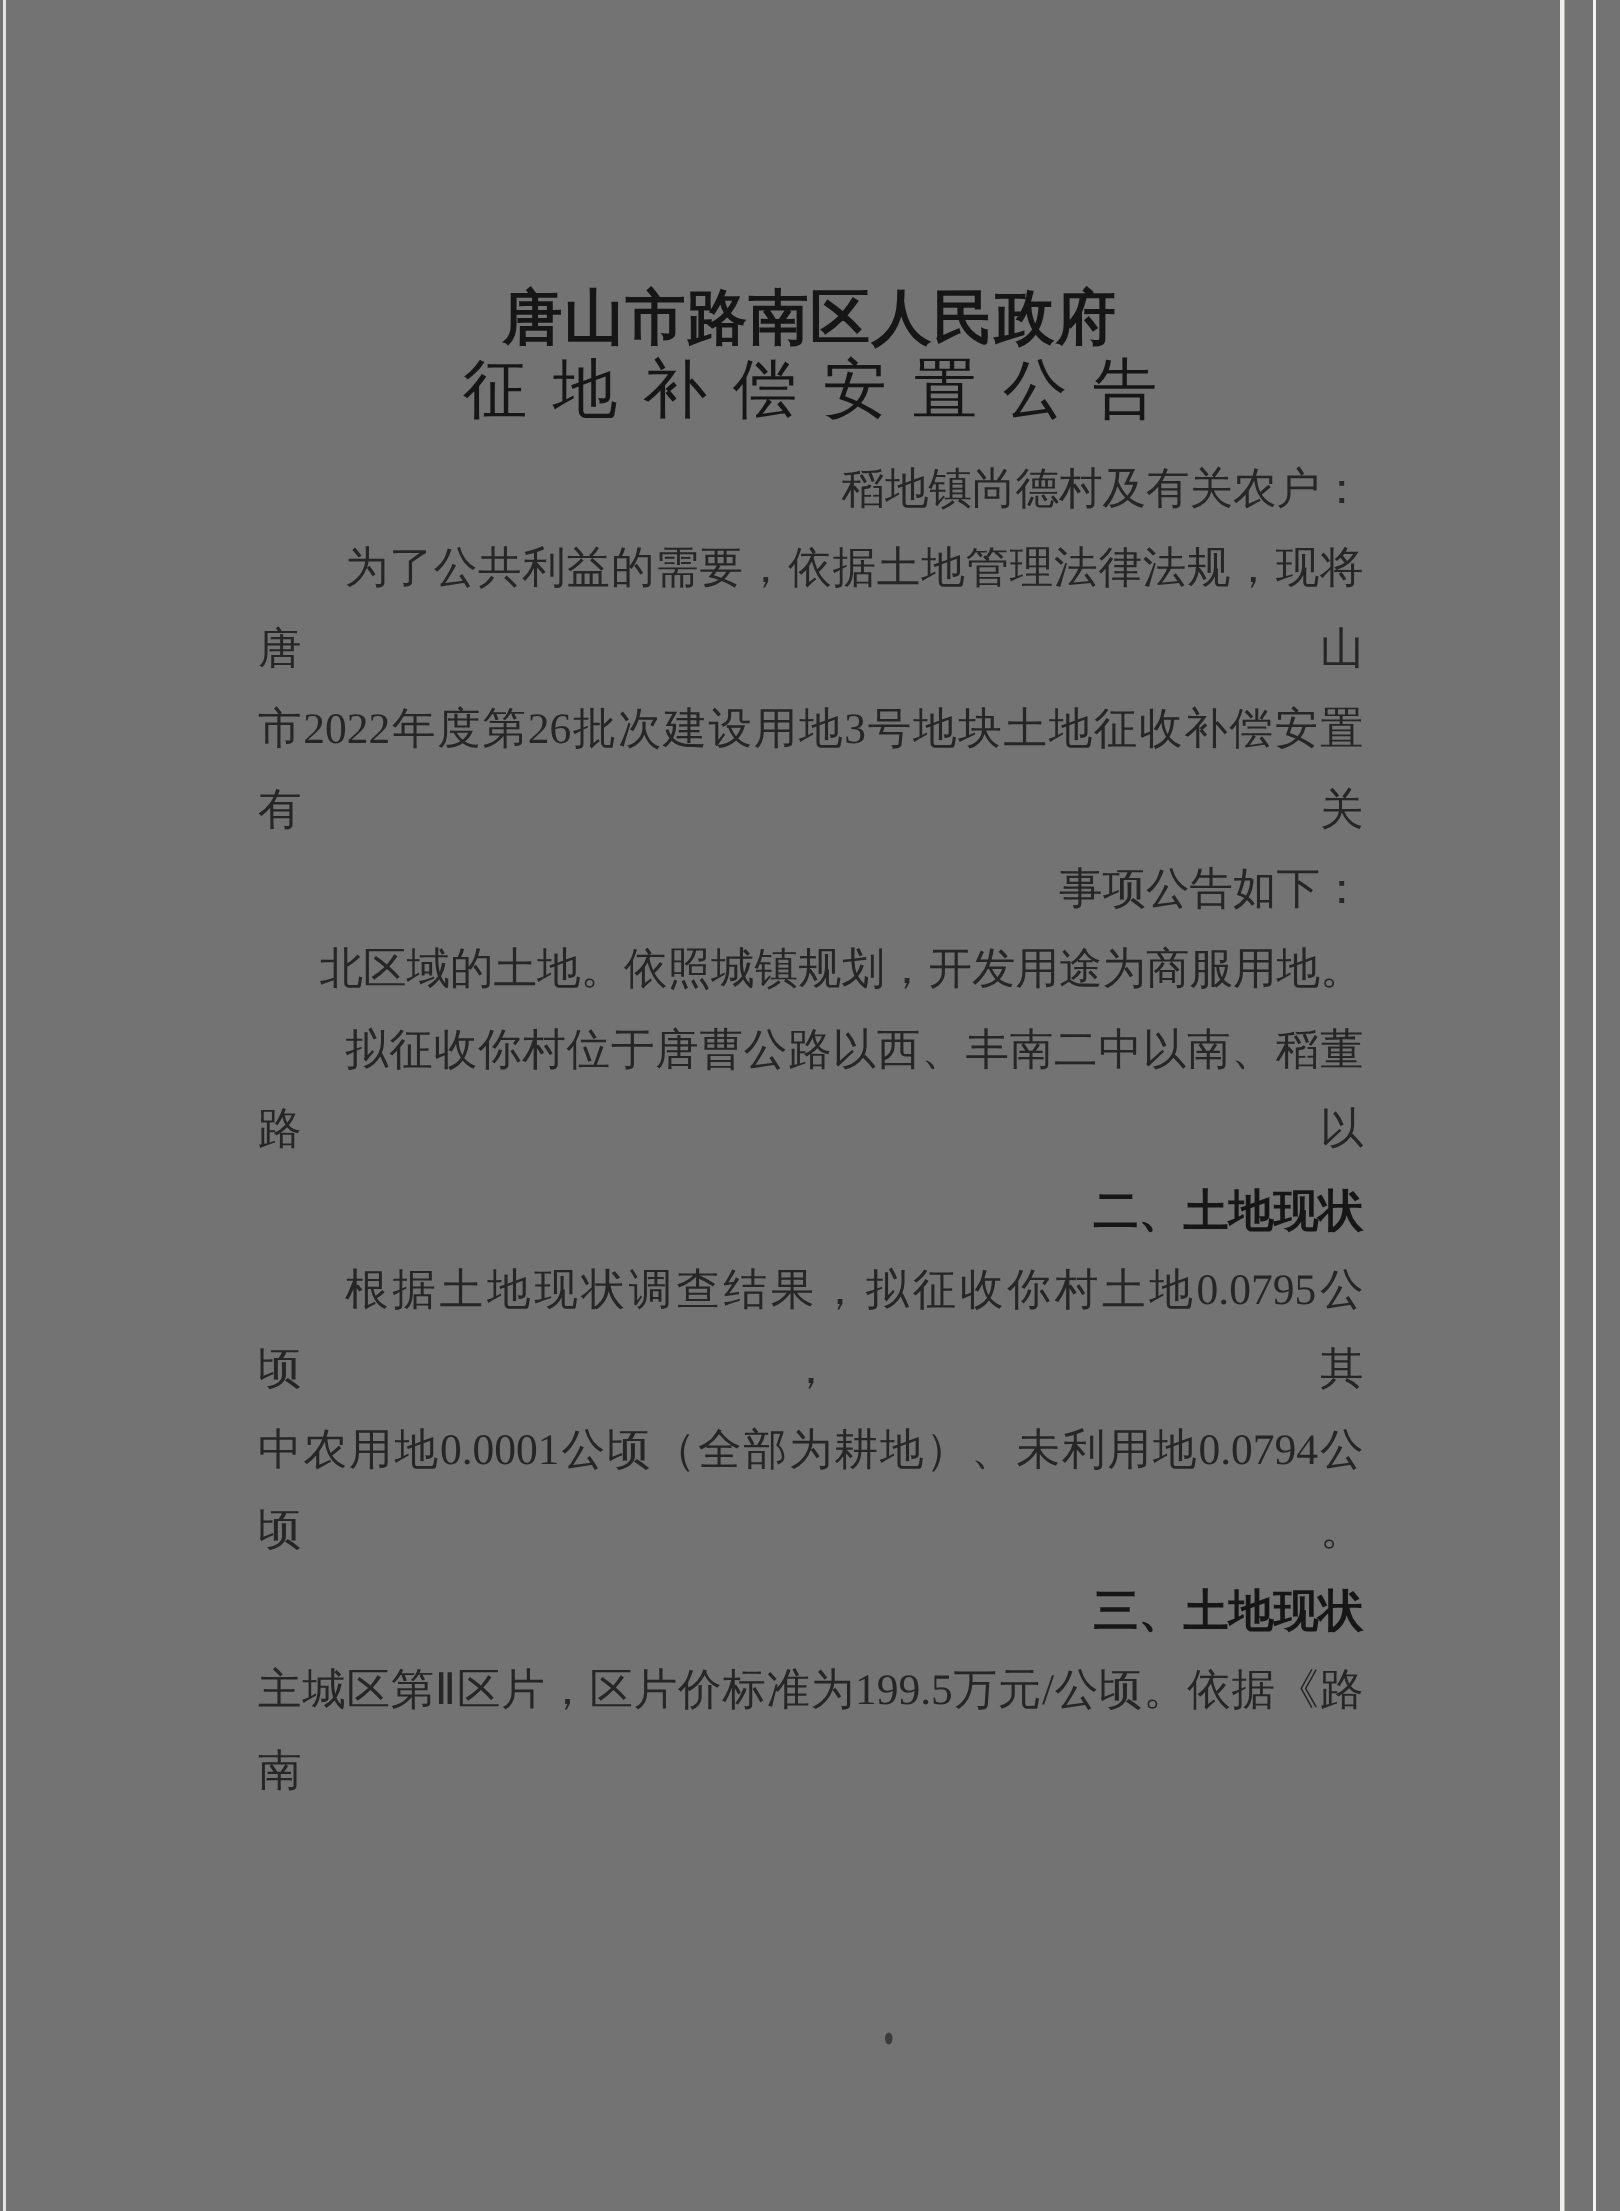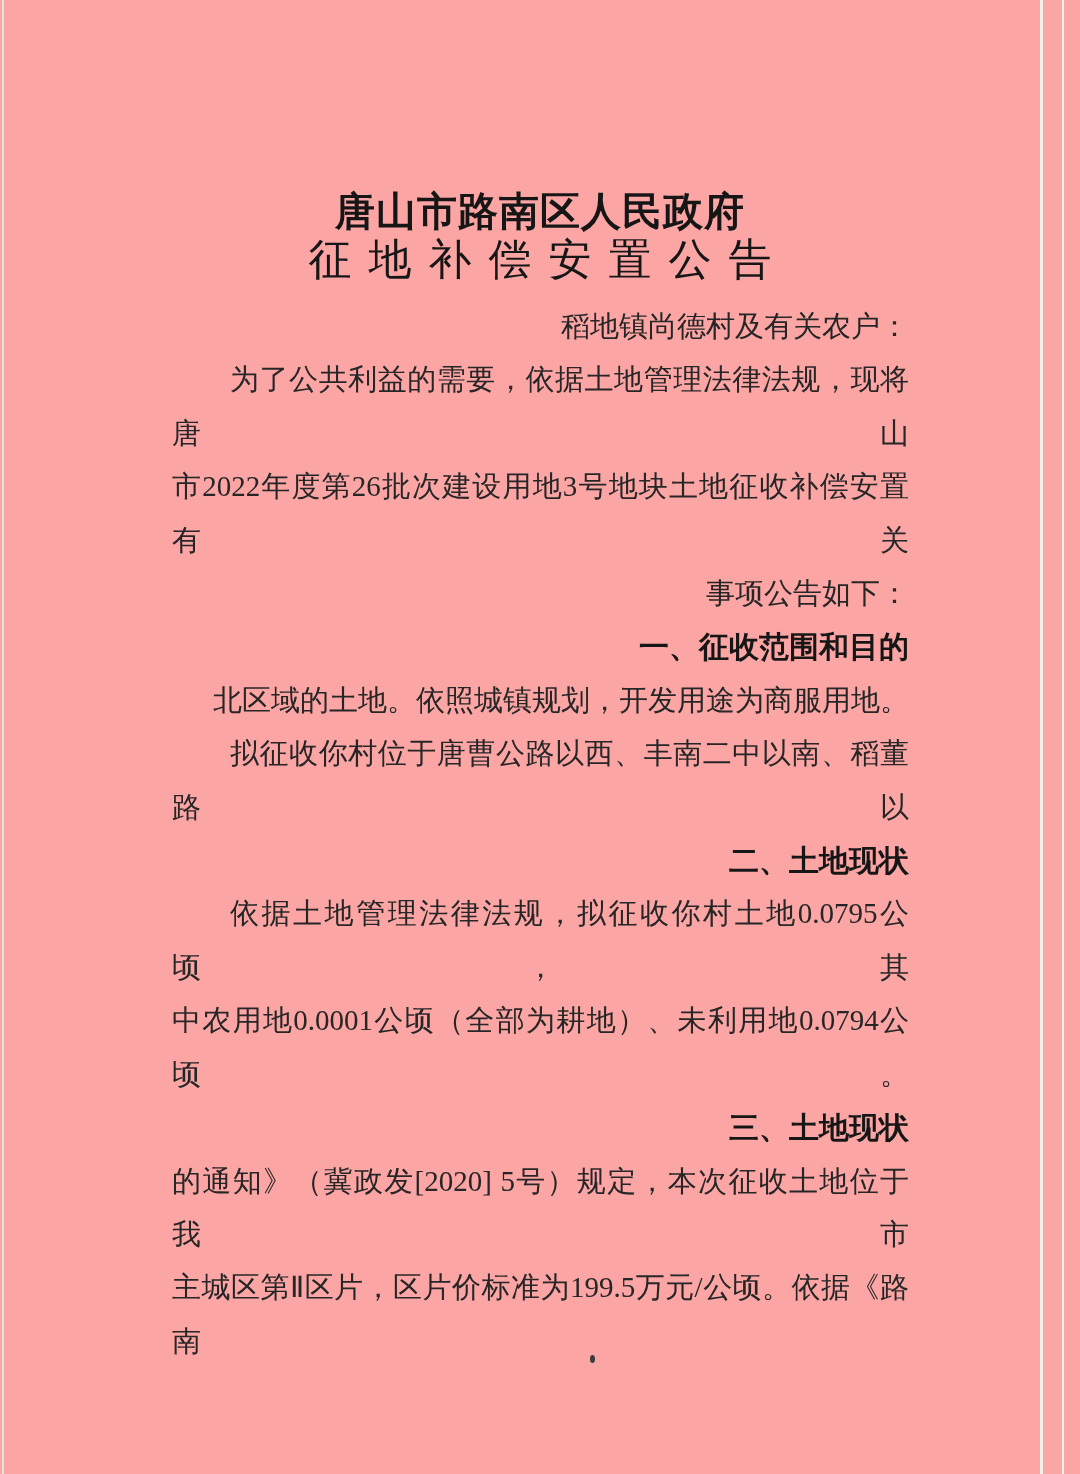--- a/index.html
+++ b/index.html
@@ -5,21 +5,21 @@
   * { margin: 0; padding: 0; box-sizing: border-box; }
   html, body {
     background: #e9e9e7;
     font-family: "Liberation Serif", serif;
   }
   .sheet {
     position: relative;
     width: 1080px;
     height: 1474px;
     margin: 0 auto;
-    background: #fca5a5;
+    background: #737373;
     overflow: hidden;
     color: #222;
   }
   
   .edge-left {
     position: absolute;
     left: 2px; top: 0;
     width: 2px; height: 100%;
     background: #e3e3df;
   }
@@ -101,28 +101,26 @@
   <div class="title-org">唐山市路南区人民政府</div>
   <div class="title-subject"><span>征地补偿安置公告</span></div>
 
   <div class="content">
     <div class="line">稻地镇尚德村及有关农户：</div>
 
     <div class="line just indent">为了公共利益的需要，依据土地管理法律法规，现将唐山</div>
     <div class="line just">市2022年度第26批次建设用地3号地块土地征收补偿安置有关</div>
     <div class="line">事项公告如下：</div>
 
-    <div class="line heading">一、征收范围和目的</div>
     <div class="line">北区域的土地。依照城镇规划，开发用途为商服用地。</div>
     <div class="line just indent">拟征收你村位于唐曹公路以西、丰南二中以南、稻董路以</div>
 
     <div class="line heading">二、土地现状</div>
-    <div class="line just indent">依据土地管理法律法规，拟征收你村土地0.0795公顷，其</div>
+    <div class="line just indent">根据土地现状调查结果，拟征收你村土地0.0795公顷，其</div>
     <div class="line just">中农用地0.0001公顷（全部为耕地）、未利用地0.0794公顷。</div>
 
     <div class="line heading">三、土地现状</div>
-    <div class="line just">的通知》（冀政发[2020] 5号）规定，本次征收土地位于我市</div>
     <div class="line just">主城区第Ⅱ区片，区片价标准为199.5万元/公顷。依据《路南</div>
 
   </div>
 
   <div class="speck"></div>
 </div>
 
 </body></html>

